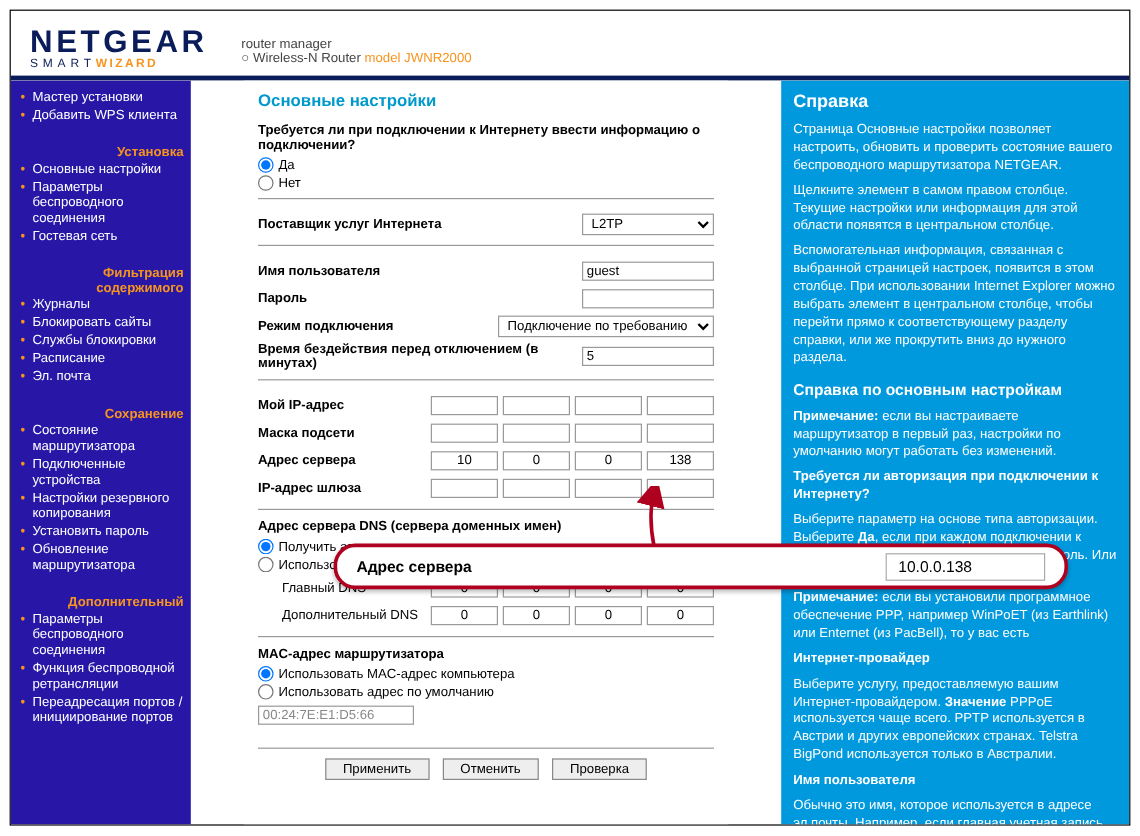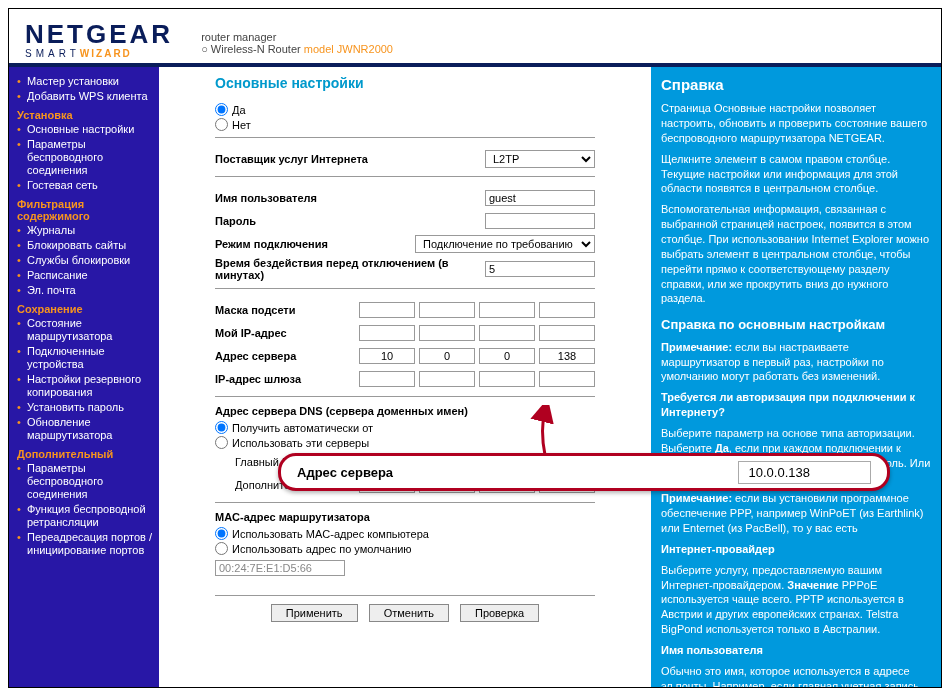--- a/index.html
+++ b/index.html
@@ -9,21 +9,21 @@
 .logo { display: flex; flex-direction: column; }
 .logo-main { font-family: Arial, sans-serif; font-weight: bold; font-size: 26px; letter-spacing: 3px; color: #0a1d5a; }
 .logo-sub { font-size: 10px; letter-spacing: 4px; color: #0a1d5a; margin-top: -2px; }
 .logo-sub .wiz { color: #f7941e; font-weight: bold; letter-spacing: 2px; }
 .tagline { display: flex; flex-direction: column; font-size: 11px; color: #444; margin-bottom: 4px; }
 .tagline .row2 { }
 .tagline .model { color: #f7941e; text-align: right; }
 .divider-bar { height: 4px; background: #0a1d5a; margin: 0 0 0 0; }
 .columns { display: flex; flex: 1; overflow: hidden; gap: 44px; }
 .nav { width: 150px; background: #2817a6; color: #fff; padding: 6px 6px 6px 8px; font-size: 11px; overflow-y: auto; }
-.nav .cat { color: #f7941e; font-weight: bold; margin-top: 6px; margin-bottom: 2px; font-size: 11px; }
+.nav .cat { color: #f7941e; font-weight: bold; margin-top: 18px; margin-bottom: 2px; font-size: 11px; text-align: right; }
 .nav .item { position: relative; padding-left: 10px; margin: 2px 0; cursor: pointer; line-height: 13px; }
 .nav .item::before { content: "•"; position: absolute; left: 0; color: #f7941e; }
 .main { flex: 1; background: #fff; padding: 8px 12px; overflow-y: auto; }
 .main h2 { color: #0099cc; font-size: 14px; font-weight: bold; margin-bottom: 12px; }
 .section { border-top: 1px solid #999; padding: 8px 0 4px; }
 .section.first { border-top: none; padding-top: 0; }
 .row { display: flex; align-items: center; margin: 3px 0; min-height: 20px; }
 .lbl { flex: 1; font-size: 11px; color: #000; font-weight: bold; }
 .lbl.sub { font-weight: normal; padding-left: 20px; }
 .ctrl { display: flex; gap: 4px; align-items: center; }
@@ -86,20 +86,21 @@
       <div class="cat">Дополнительный</div>
       <div class="item">Параметры беспроводного соединения</div>
       <div class="item">Функция беспроводной ретрансляции</div>
       <div class="item">Переадресация портов / инициирование портов</div>
     </div>
 
     <div class="main">
       <h2>Основные настройки</h2>
 
       <div class="section first">
+        <div class="q-label">Требуется ли при подключении к Интернету ввести информацию о подключении?</div>
         <div class="radio-row">
             <input type="radio" name="login" checked="" style="">
             <span>Да</span>
           </div>
         <div class="radio-row">
             <input type="radio" name="login" style="">
             <span>Нет</span>
           </div>
       </div>
 
@@ -134,30 +135,30 @@
         <div class="row">
             <span class="lbl">Время бездействия перед отключением (в минутах)</span>
             <span class="ctrl">
               <input type="text" value="5" style="">
             </span>
           </div>
       </div>
 
       <div class="section">
         <div class="row">
+            <span class="lbl">Мой IP-адрес</span>
+            <span class="ctrl ip-group">
+              <input type="text" style="">
+              <input type="text" style="">
+              <input type="text" style="">
+              <input type="text" style="">
+            </span>
+          </div>
+        <div class="row">
             <span class="lbl">Маска подсети</span>
-            <span class="ctrl ip-group">
-              <input type="text" style="">
-              <input type="text" style="">
-              <input type="text" style="">
-              <input type="text" style="">
-            </span>
-          </div>
-        <div class="row">
-            <span class="lbl">Мой IP-адрес</span>
             <span class="ctrl ip-group">
               <input type="text" style="">
               <input type="text" style="">
               <input type="text" style="">
               <input type="text" style="">
             </span>
           </div>
         <div class="row">
             <span class="lbl">Адрес сервера</span>
             <span class="ctrl ip-group">

